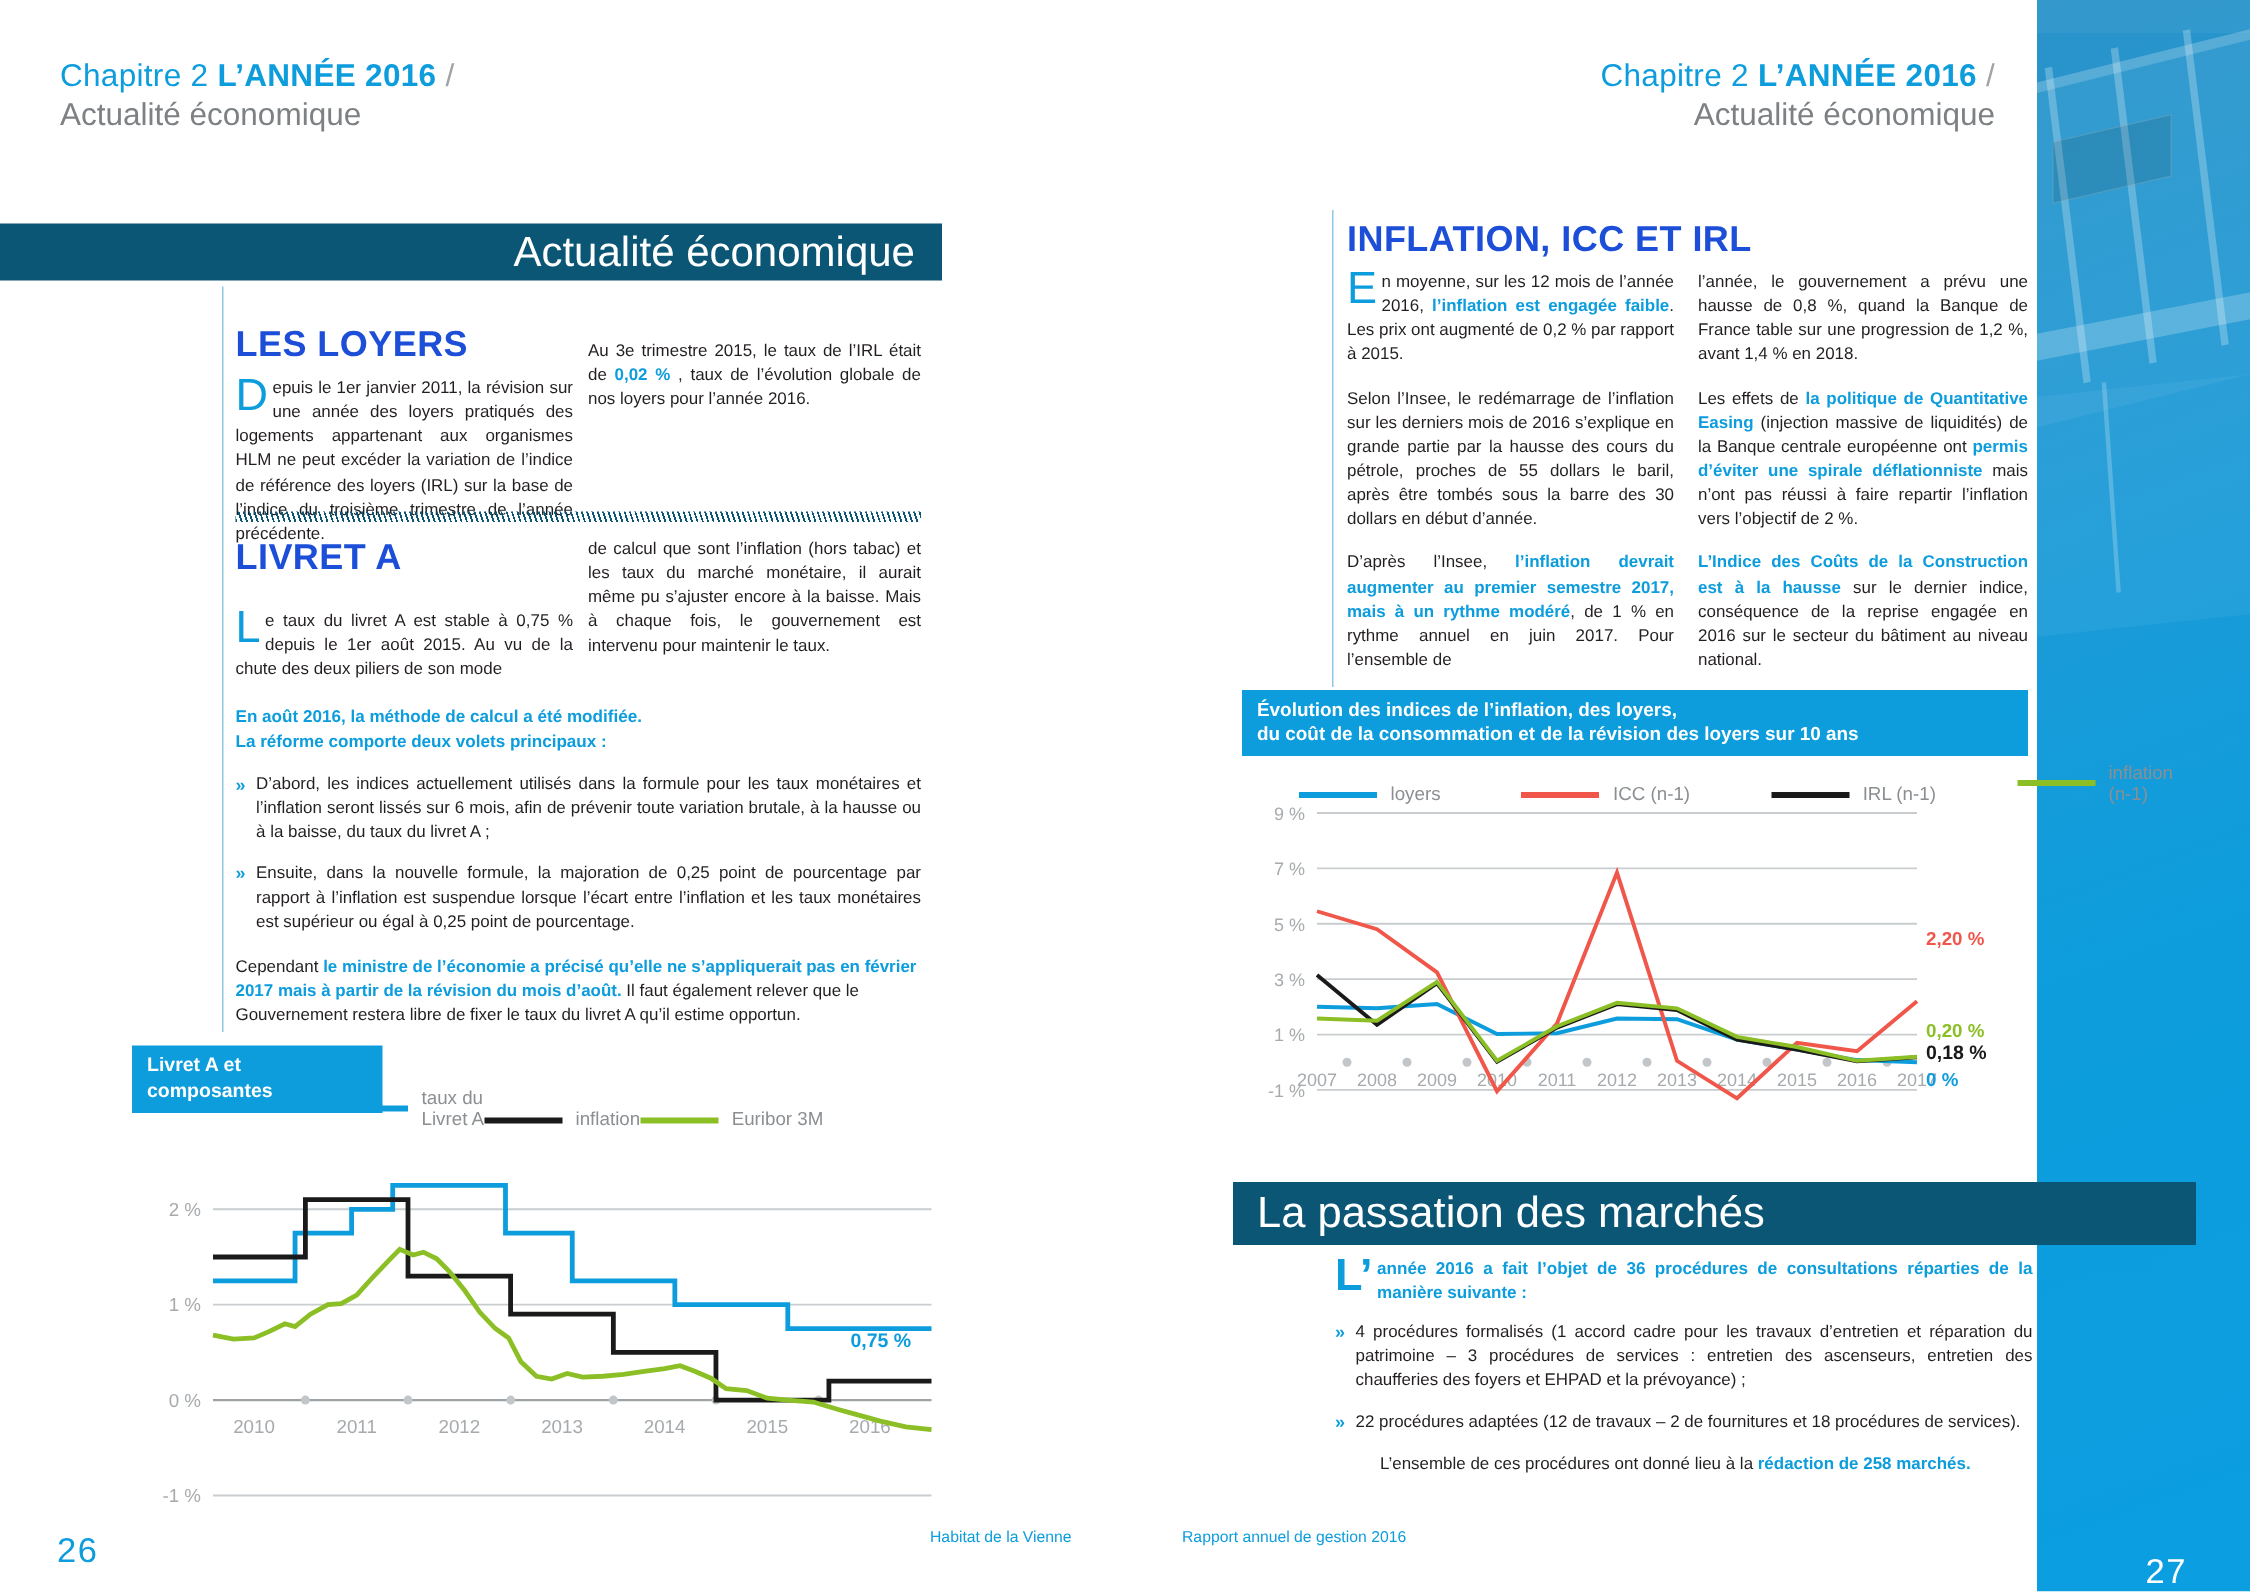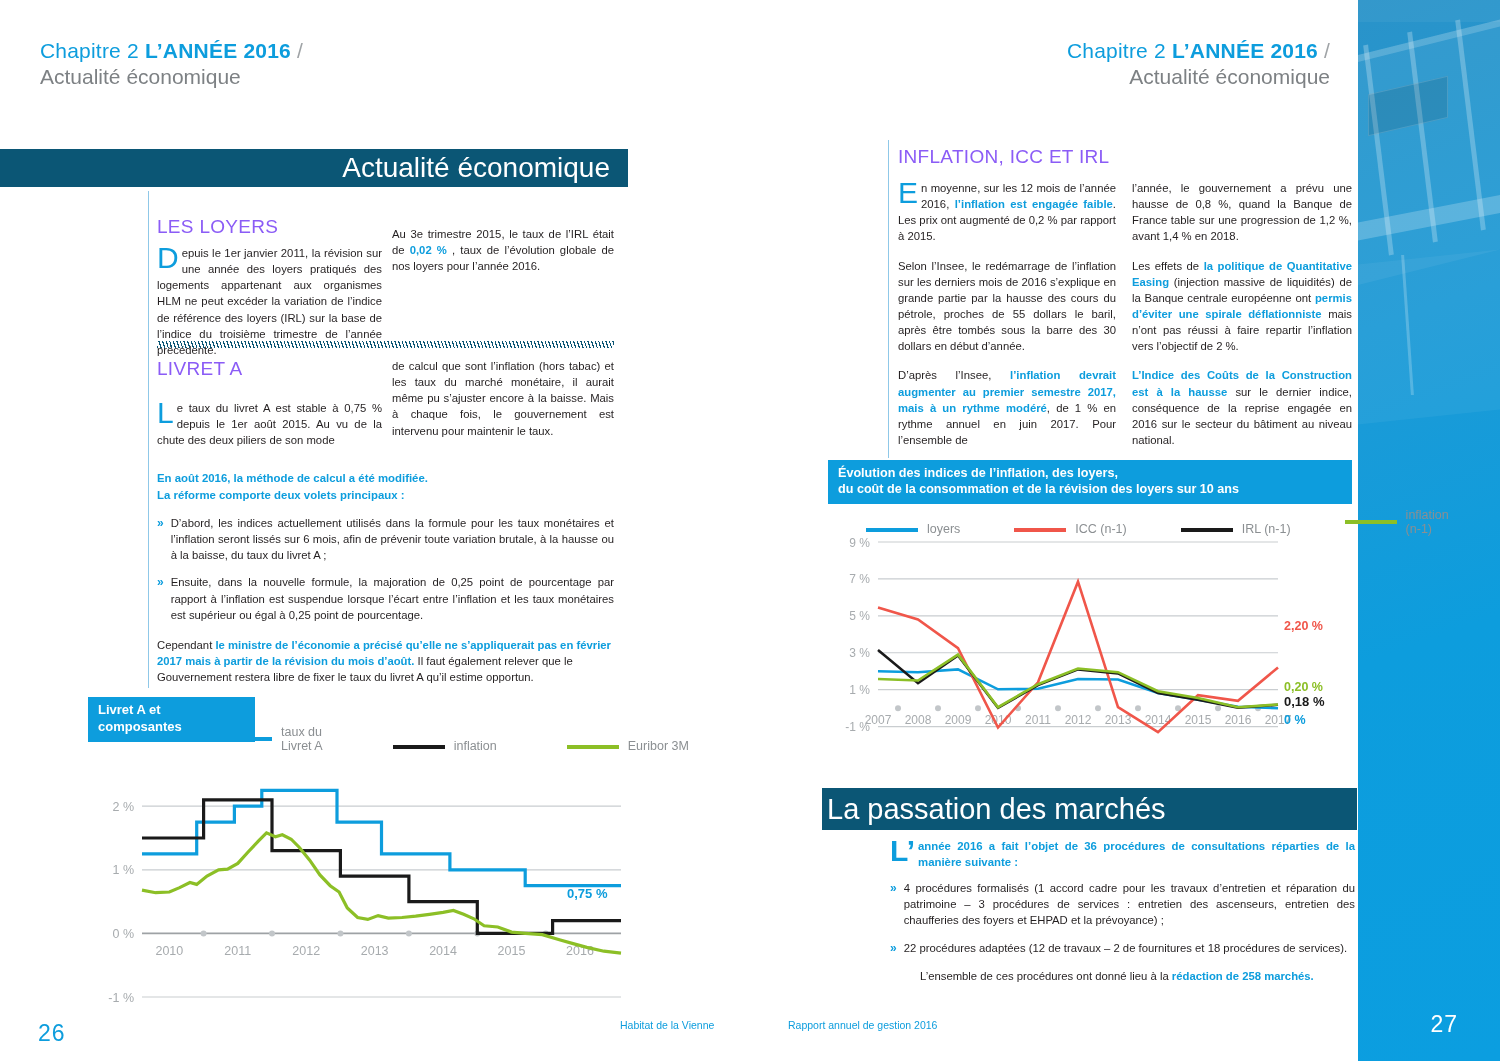--- a/index.html
+++ b/index.html
@@ -57,21 +57,21 @@
     position: absolute; left: 48px; top: 255px;
     width: 3px; height: 140px;
     background: rgba(255,255,255,0.22);
     transform: skewX(4deg);
   }
   .edge-band .topstripe {
     position: absolute; left: 0; top: 0; width: 142px; height: 22px;
     background: rgba(255,255,255,0.05);
   }
   .page-num-right {
-    position: absolute; right: 42px; bottom: 23px;
+    position: absolute; right: 42px; bottom: 0;
     color: #ffffff; font-size: 23px; letter-spacing: 1px;
   }
 
   
   .runhead { position: absolute; line-height: 1.22; }
   .runhead .l1 { font-size: 21px; color: #0d9ddd; letter-spacing: 0.2px; }
   .runhead .l1 b { font-weight: bold; color: #0d9ddd; }
   .runhead .l1 .slash { color: #9fa3a6; font-weight: normal; }
   .runhead .l2 { font-size: 21px; color: #7d8184; }
   #runhead-left  { left: 40px;  top: 38px; text-align: left; }
@@ -85,21 +85,21 @@
     display: flex; align-items: center; justify-content: flex-end;
     padding-right: 18px;
     font-size: 28px;
   }
   #banner-actualite { left: 0; top: 149px; width: 628px; height: 38px; }
 
   .vline { position: absolute; width: 1px; background: #8fc8e8; }
   #vline-left { left: 148px; top: 191px; height: 497px; }
   #vline-right { left: 888px; top: 140px; height: 318px; }
 
-  .col-h { color: #8b5cf6; font-size: 19px; letter-spacing: 0.3px; }
+  .col-h { color: #1d4ed8; font-size: 24px; letter-spacing: 0.3px; font-weight: bold; }
 
   .body-txt {
     font-size: 11.3px; color: #231f20; line-height: 1.43;
     text-align: justify;
   }
   .body-txt .hl { color: #0d9ddd; font-weight: bold; }
 
   .dropcap::first-letter {
     float: left; font-size: 30px; line-height: 0.86;
     padding-right: 3px; color: #0d9ddd; font-weight: normal;
@@ -217,21 +217,21 @@
   </div>
 
   <div style="position:absolute; left:157px; top:637px; width:457px;">
     <div class="body-txt" style="text-align:left;">
       <span>Cependant </span><span class="hl">le ministre de l’économie a précisé qu’elle ne s’appliquerait pas en février 2017 mais à partir de la révision du mois d’août.</span><span> Il faut également relever que le Gouvernement restera libre de fixer le taux du livret A qu’il estime opportun.</span>
     </div>
   </div>
 
   <div class="chart-badge" style="left:88px; top:697px; width:167px;">Livret A et composantes</div>
 
-  <div class="legend" style="left:220px; top:725px; gap:70px;">
+  <div class="legend" style="left:220px; top:725px; ">
     <div class="item">
       <span class="swatch" style="background:#0d9ddd;"></span>
       <span class="ltxt" style="white-space:pre-line;">taux du
 Livret A</span>
     </div>
     <div class="item">
       <span class="swatch" style="background:#1a1a1a;"></span>
       <span class="ltxt">inflation</span>
     </div>
     <div class="item">
@@ -360,21 +360,21 @@
         <path d="M50.0 73.5 L90.0 85.5 L130.0 114.2 L170.0 193.5 L210.0 148.3 L250.0 47.7 L290.0 173.2 L330.0 198.2 L370.0 161.2 L410.0 166.8 L450.0 133.5" fill="none" stroke="#f0564a" stroke-width="2.6" stroke-linejoin="miter" stroke-linecap="butt"></path>
         <path d="M50.0 116.0 L90.0 149.2 L130.0 121.5 L170.0 173.8 L210.0 151.1 L250.0 135.4 L290.0 139.4 L330.0 159.0 L370.0 165.8 L410.0 173.6 L450.0 170.8" fill="none" stroke="#1a1a1a" stroke-width="2.6" stroke-linejoin="miter" stroke-linecap="butt"></path>
         <path d="M50.0 145.0 L90.0 146.5 L130.0 120.6 L170.0 173.2 L210.0 150.2 L250.0 134.5 L290.0 138.2 L330.0 157.2 L370.0 164.0 L410.0 173.2 L450.0 170.5" fill="none" stroke="#8cbf26" stroke-width="2.6" stroke-linejoin="miter" stroke-linecap="butt"></path>
         <text x="456" y="96" text-anchor="start" font-size="12.5" fill="#f0564a" font-weight="bold" font-family="&quot;Liberation Sans&quot;, sans-serif">2,20 %</text>
         <text x="456" y="157" text-anchor="start" font-size="12.5" fill="#8cbf26" font-weight="bold" font-family="&quot;Liberation Sans&quot;, sans-serif">0,20 %</text>
         <text x="456" y="172" text-anchor="start" font-size="13" fill="#1a1a1a" font-weight="bold" font-family="&quot;Liberation Sans&quot;, sans-serif">0,18 %</text>
         <text x="456" y="190" text-anchor="start" font-size="12.5" fill="#0d9ddd" font-weight="bold" font-family="&quot;Liberation Sans&quot;, sans-serif">0 %</text>
       </svg>
     </div>
 
-  <div class="sec-banner" style="left:822px; top:788px; width:535px; height:42px; justify-content:flex-start; padding-left:5px; font-size:29px;text-align:right;">La passation des marchés</div>
+  <div class="sec-banner" style="left:822px; top:788px; width:642px; height:42px; justify-content:flex-start; padding-left:16px; font-size:29px;text-align:right;">La passation des marchés</div>
 
   <div style="position:absolute; left:890px; top:838px; width:465px;">
     <div class="body-txt dropcap-blue" style="color:#0d9ddd; font-weight:bold; font-size:11.4px;">L’année  2016 a fait l’objet de 36 procédures de consultations réparties de la manière suivante :</div>
   </div>
 
   <div style="position:absolute; left:890px; top:880px; width:465px;">
     <div class="bullet-row">
       <span class="bmark">»</span>
       <span class="btxt">4 procédures formalisés (1 accord cadre pour les travaux d’entretien et réparation du patrimoine – 3 procédures de services : entretien des ascenseurs, entretien des chaufferies des foyers et EHPAD et la prévoyance) ;</span>
     </div>

